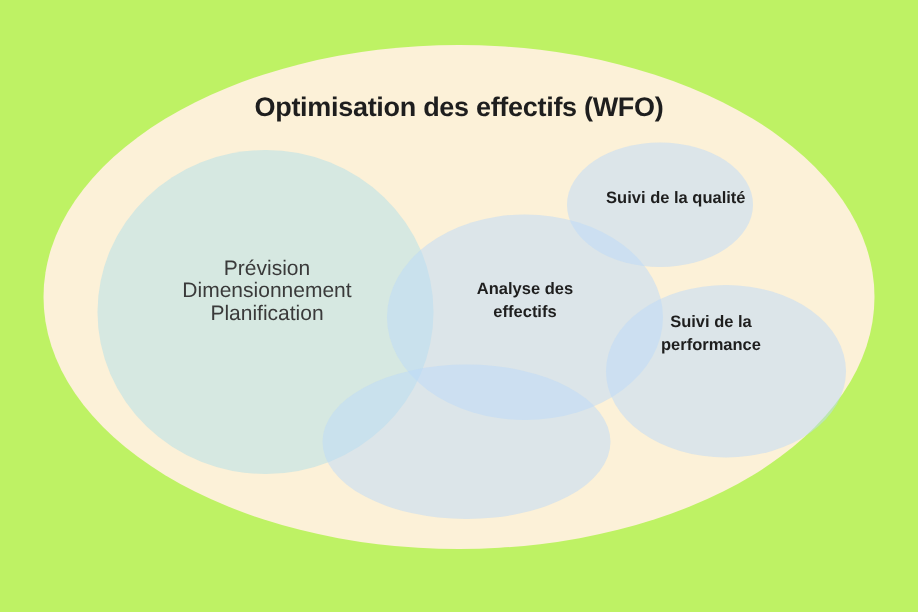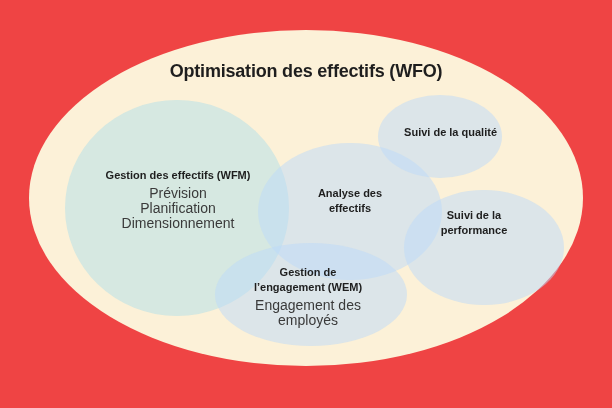--- a/index.html
+++ b/index.html
@@ -5,21 +5,21 @@
   html, body {
     margin: 0;
     padding: 0;
     background: #ffffff;
     font-family: "Liberation Sans", sans-serif;
   }
   .stage {
     position: relative;
     width: 612px;
     height: 408px;
-    background: #ef4444;
+    background: #bef264;
     overflow: hidden;
   }
   .ellipse {
     position: absolute;
     border-radius: 50%;
   }
   .el-wfo         { left: 29px;  top: 30px;  width: 554px; height: 336px; z-index: 1; }
   .el-wfm         { left: 65px;  top: 100px; width: 224px; height: 216px; z-index: 2; }
   .el-analyse     { left: 258px; top: 143px; width: 184px; height: 137px; z-index: 3; }
   .el-qualite     { left: 378px; top: 95px;  width: 124px; height: 83px;  z-index: 3; }
@@ -67,40 +67,33 @@
   <div class="ellipse el-wfo" style="background: rgb(252, 241, 216);"></div>
   <div class="ellipse el-wfm" style="background: rgba(176, 223, 234, 0.5);"></div>
   <div class="ellipse el-analyse" style="background: rgba(188, 217, 250, 0.5);"></div>
   <div class="ellipse el-qualite" style="background: rgba(188, 217, 250, 0.5);"></div>
   <div class="ellipse el-performance" style="background: rgba(188, 217, 250, 0.5);"></div>
   <div class="ellipse el-wem" style="background: rgba(188, 217, 250, 0.5);"></div>
 
   <div class="label diagram-title">Optimisation des effectifs (WFO)</div>
 
   <div class="label lbl-wfm">
-    <div class="set-heading">Gestion des effectifs (WFM)</div>
     <div class="set-items">
       <div>Prévision</div>
+      <div>Dimensionnement</div>
       <div>Planification</div>
-      <div>Dimensionnement</div>
     </div>
   </div>
 
   <div class="label lbl-analyse">
     <div class="set-heading">Analyse des effectifs</div>
   </div>
 
   <div class="label lbl-qualite">
     <div class="set-heading">Suivi de la qualité</div>
   </div>
 
   <div class="label lbl-performance">
     <div class="set-heading">Suivi de la performance</div>
   </div>
 
-  <div class="label lbl-wem">
-    <div class="set-heading">Gestion de l’engagement (WEM)</div>
-    <div class="set-items">
-      <div>Engagement des employés</div>
-    </div>
-  </div>
 
 </div>
 
 </body></html>

